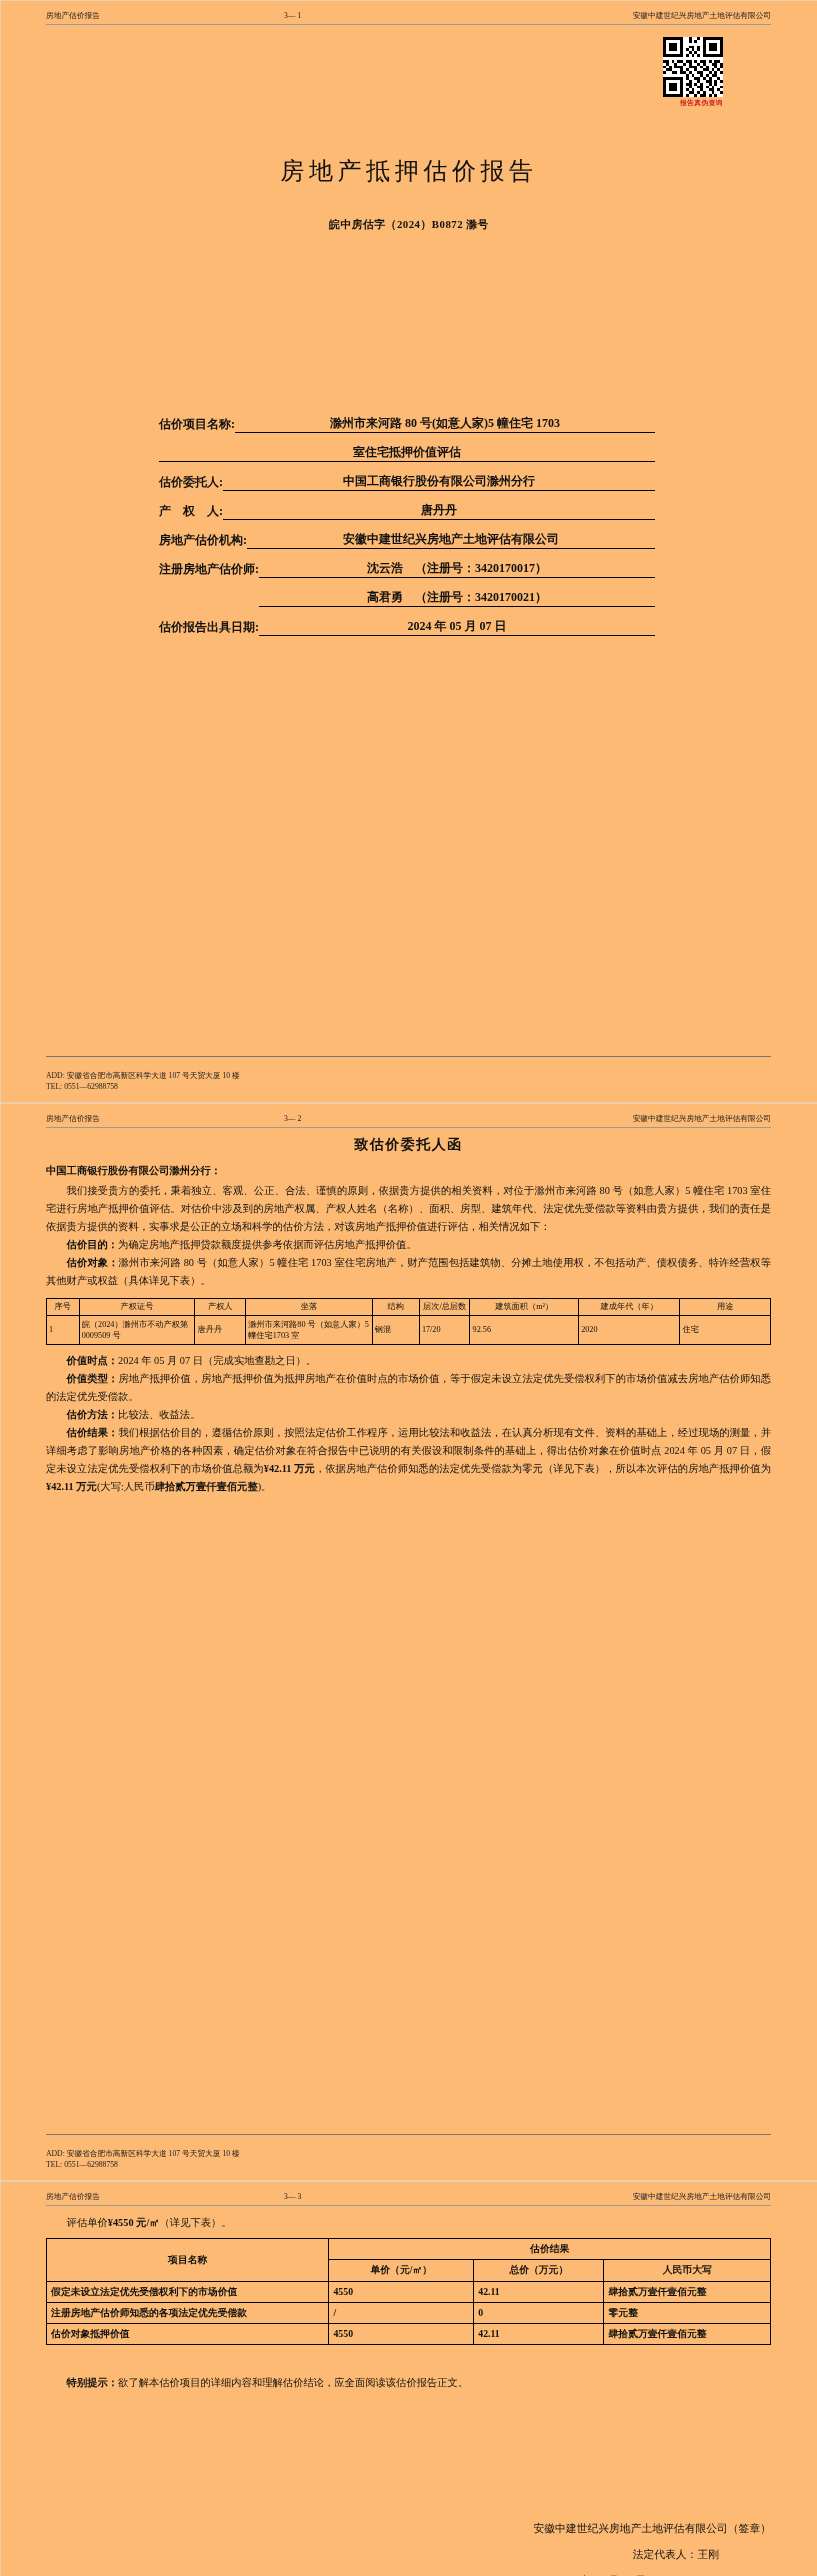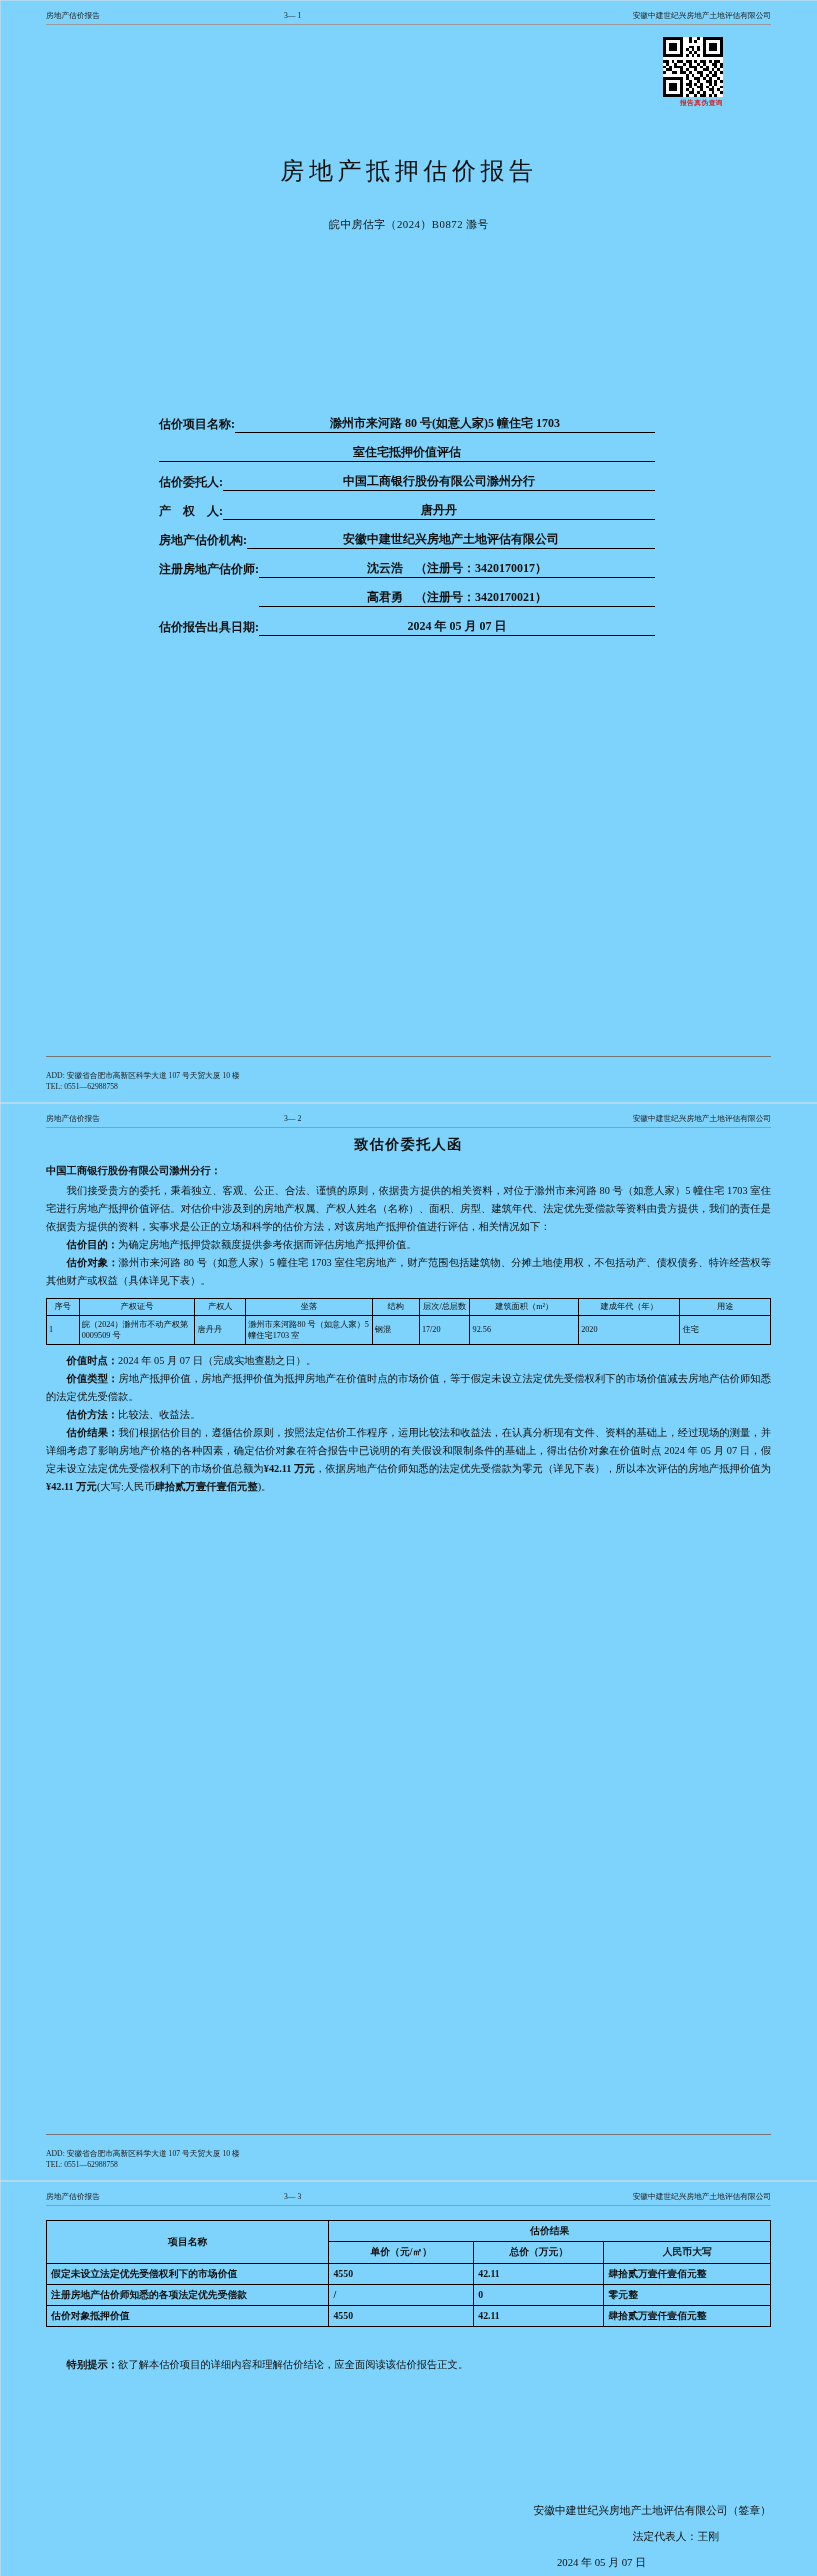--- a/index.html
+++ b/index.html
@@ -1,33 +1,33 @@
 <!DOCTYPE html>
 <html style="font-size:8.2px"><head>
 <meta charset="utf-8">
 <style>
   * { margin:0; padding:0; box-sizing:border-box; }
   html { background:#e8e8e8; }
   body { width:818px; margin:0 auto; font-family:"Liberation Serif","DejaVu Serif",serif; color:#111; }
-  .page { position:relative; width:818px; background:#7dd3fc; overflow:hidden; box-shadow:inset 0 0 0 0.5px #e2e2e2; }
+  .page { position:relative; width:818px; background:#fdba74; overflow:hidden; box-shadow:inset 0 0 0 0.5px #e2e2e2; }
   .p1 { height:1103px; } .p2 { height:1078px; } .p3 { height:1120px; }
 
   .page-header { position:absolute; top:11.3px; left:46px; right:47px; height:14px; font-size:7.7px; color:#222; border-bottom:0.5px solid #999; }
   .ph-left { position:absolute; left:0; top:0; }
   .ph-center { position:absolute; left:238px; top:0; }
   .ph-right { position:absolute; right:0; top:0; }
 
   .page-footer { position:absolute; left:46px; right:47px; bottom:10.3px; font-size:7.7px; line-height:11.3px; color:#222; border-top:0.5px solid #777; padding-top:13px; }
 
   .qr-block { position:absolute; top:37px; right:95px; width:60px; }
   .qr-svg { display:block; width:60px; height:60px; }
   .qr-caption { margin-top:2.1px; font-size:6.7px; font-weight:bold; color:#c22; text-align:right; letter-spacing:0.5px; }
 
   .cover-title { position:absolute; top:155px; left:0; width:100%; text-align:center; font-size:24px; font-weight:normal; letter-spacing:4.6px; }
-  .cover-docno { position:absolute; top:218px; left:0; width:100%; text-align:center; font-size:10.8px; font-weight:normal; letter-spacing:0.5px; }
+  .cover-docno { position:absolute; top:218px; left:0; width:100%; text-align:center; font-size:10.8px; font-weight:bold; letter-spacing:0.5px; }
 
   .cover-form { position:absolute; top:404px; left:159px; width:496px; }
   .frow { display:flex; align-items:flex-end; height:29px; }
   .flabel { font-size:12px; font-weight:bold; white-space:nowrap; line-height:17px; }
   .fvalue { flex:1; font-size:12px; font-weight:bold; text-align:center; border-bottom:1px solid #000; line-height:17px; }
   .ghost { visibility:hidden; }
 
   .content { position:absolute; top:33px; left:46px; right:47px; }
   .letter-title { text-align:center; font-size:14px; font-weight:bold; letter-spacing:1.5px; margin-bottom:10.3px; }
   .salutation { font-size:10.3px; font-weight:bold; margin-bottom:4.1px; }
@@ -286,20 +286,21 @@
 </div>
 
 <div class="page p3">
   <div class="page-header">
     <span class="ph-left">房地产估价报告</span>
     <span class="ph-center">3— 3</span>
     <span class="ph-right">安徽中建世纪兴房地产土地评估有限公司</span>
   </div>
 
   <div class="content">
+    <p class="para"><span>评估单价</span><span class="b">¥4550 元/㎡</span><span>（详见下表）。</span></p>
 
     <table class="rtable">
       <colgroup>
         <col style="width:39%">
           <col style="width:20%">
           <col style="width:18%">
           <col style="width:23%">
       </colgroup>
       <tbody>
         <tr>

